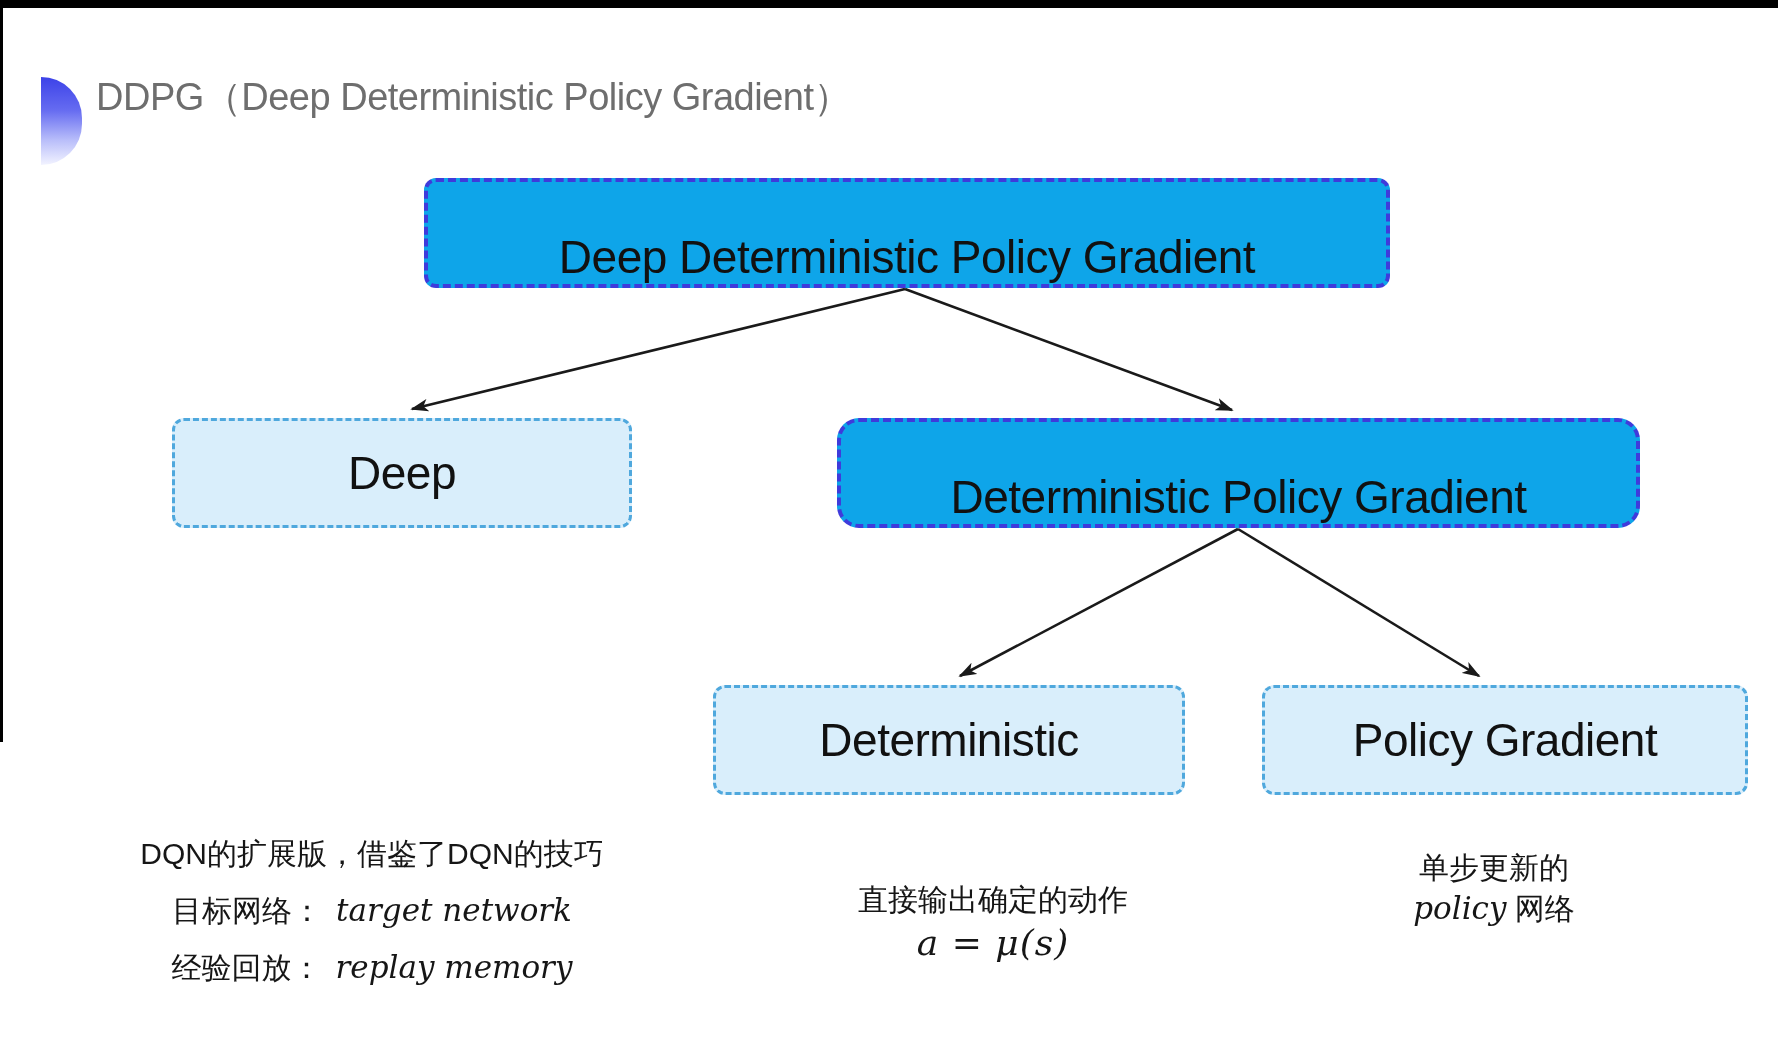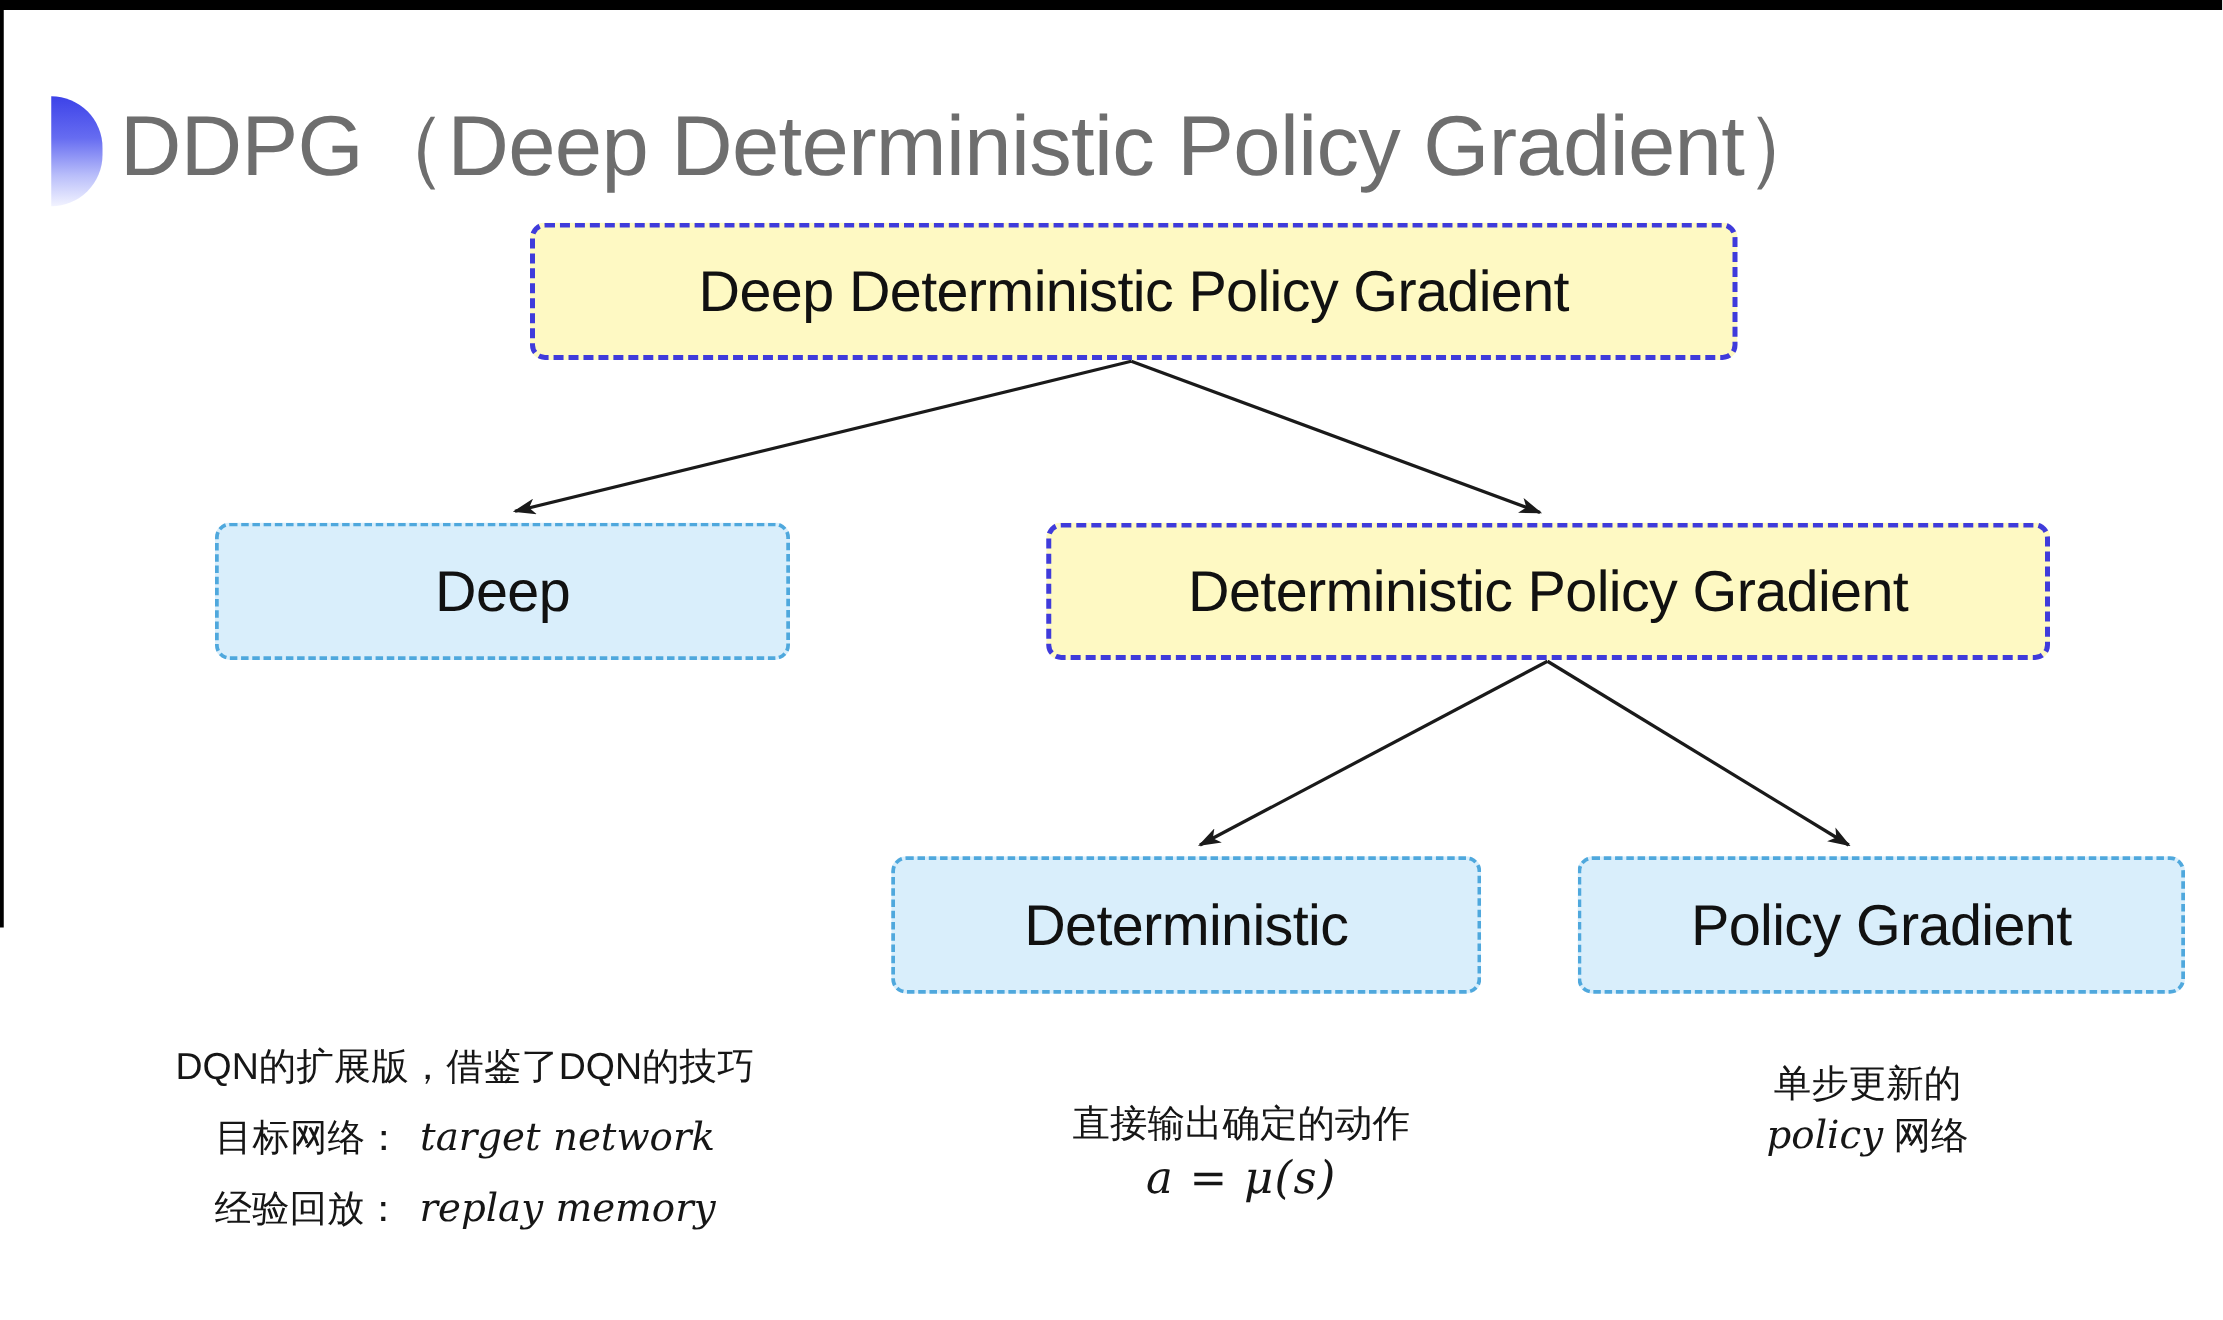--- a/index.html
+++ b/index.html
@@ -12,37 +12,37 @@
   .left-edge{position:absolute;left:0;top:0;width:3px;height:742px;background:#000;}
 
   
   .bullet{
     position:absolute;left:41px;top:77px;width:41px;height:88px;
     border-top-right-radius:88px;border-bottom-right-radius:88px;
     background:linear-gradient(180deg,#3c42e8 0%,#666cf1 38%,#b9befa 72%,#f2f3ff 100%);
   }
   .title{
     position:absolute;left:96px;top:72px;width:1600px;
-    font-size:68px;font-weight:500;color:#6e6e6e;letter-spacing:-0.5px;white-space:nowrap;
+    font-size:38px;font-weight:500;color:#6e6e6e;letter-spacing:-0.5px;white-space:nowrap;
   }
 
   
   svg.arrows{position:absolute;left:0;top:0;z-index:1;}
 
   
   .node{
     position:absolute;z-index:2;display:flex;align-items:center;justify-content:center;
     border-radius:12px;box-sizing:border-box;
     font-size:46px;color:#111;letter-spacing:-0.5px;white-space:nowrap;
   }
-  .node.purple{background:#fef9c3;border:4px dashed #3f3bdb;}
+  .node.purple{background:#0ea5e9;border:4px dashed #3f3bdb;align-items:flex-end;}
   .node.cyan{background:#d9eefb;border:3px dashed #4fa8dd;}
   .node-root{left:424px;top:178px;width:966px;height:110px;}
   .node-deep{left:172px;top:418px;width:460px;height:110px;}
-  .node-dpg{left:837px;top:418px;width:803px;height:110px;}
+  .node-dpg{left:837px;top:418px;width:803px;height:110px;border-radius:22px;}
   .node-det{left:713px;top:685px;width:472px;height:110px;}
   .node-pg{left:1262px;top:685px;width:486px;height:110px;}
 
   
   .note{position:absolute;z-index:2;text-align:center;color:#161616;}
   .note .cjk{font-size:30px;line-height:40px;font-weight:500;}
   .note .term{font-family:"DejaVu Serif",serif;font-style:italic;font-size:31px;}
   .note-deep{left:139px;top:834px;width:466px;}
   .note-deep .row{margin-bottom:16px;}
   .note-det{left:838px;top:880px;width:310px;}

